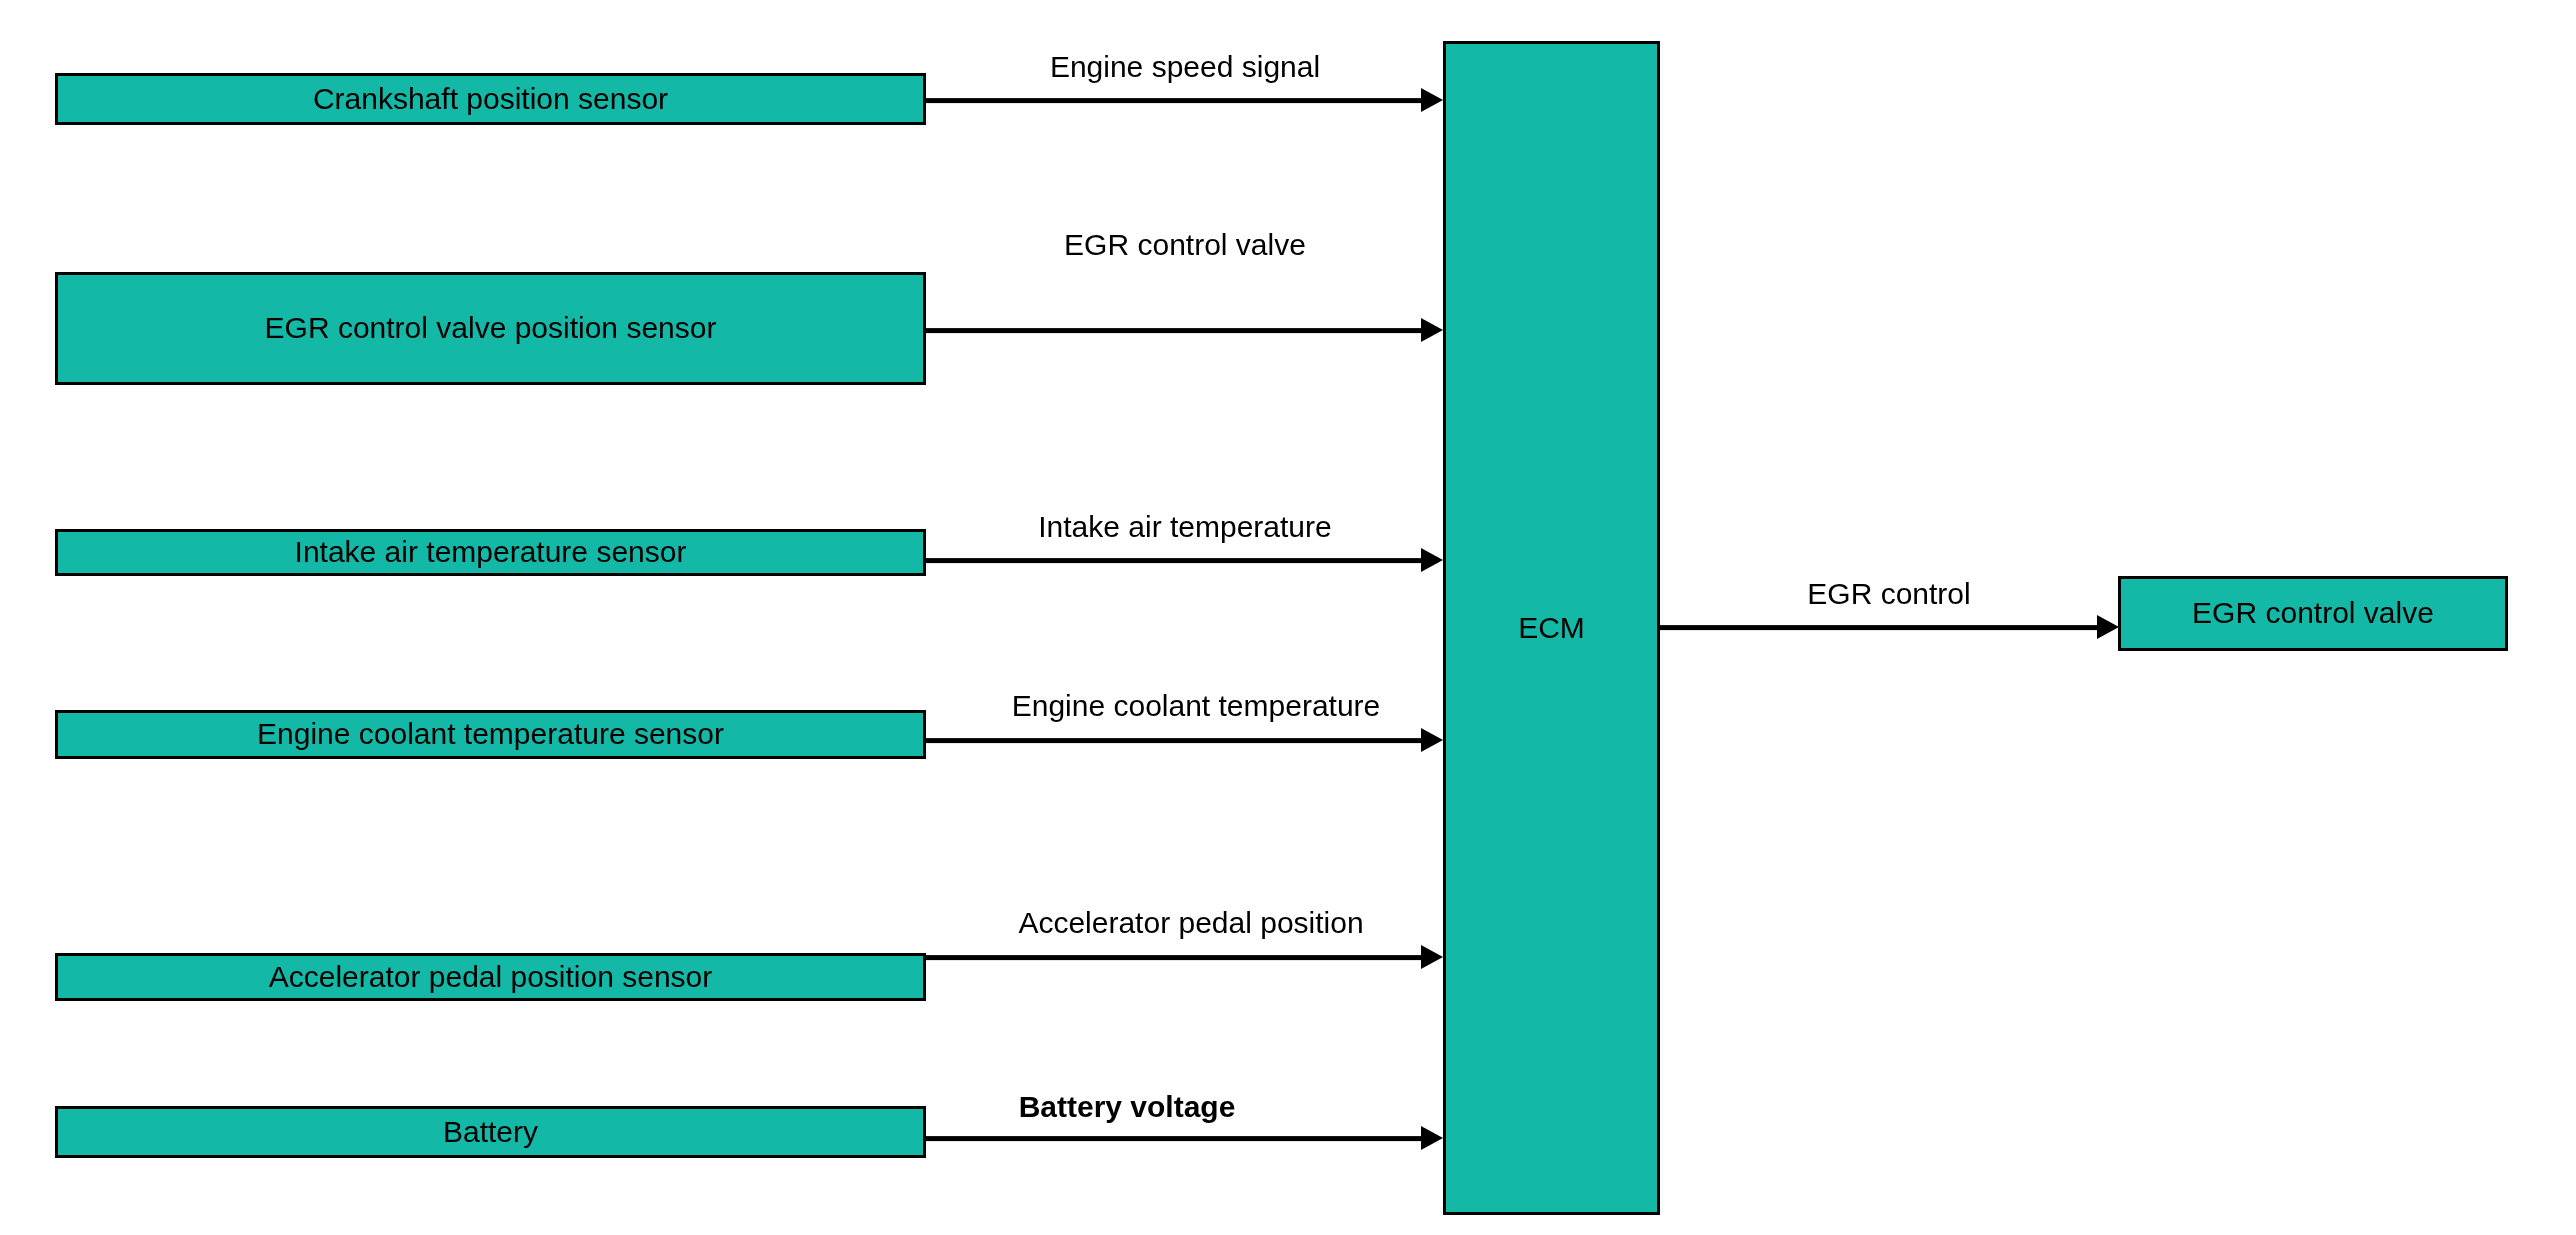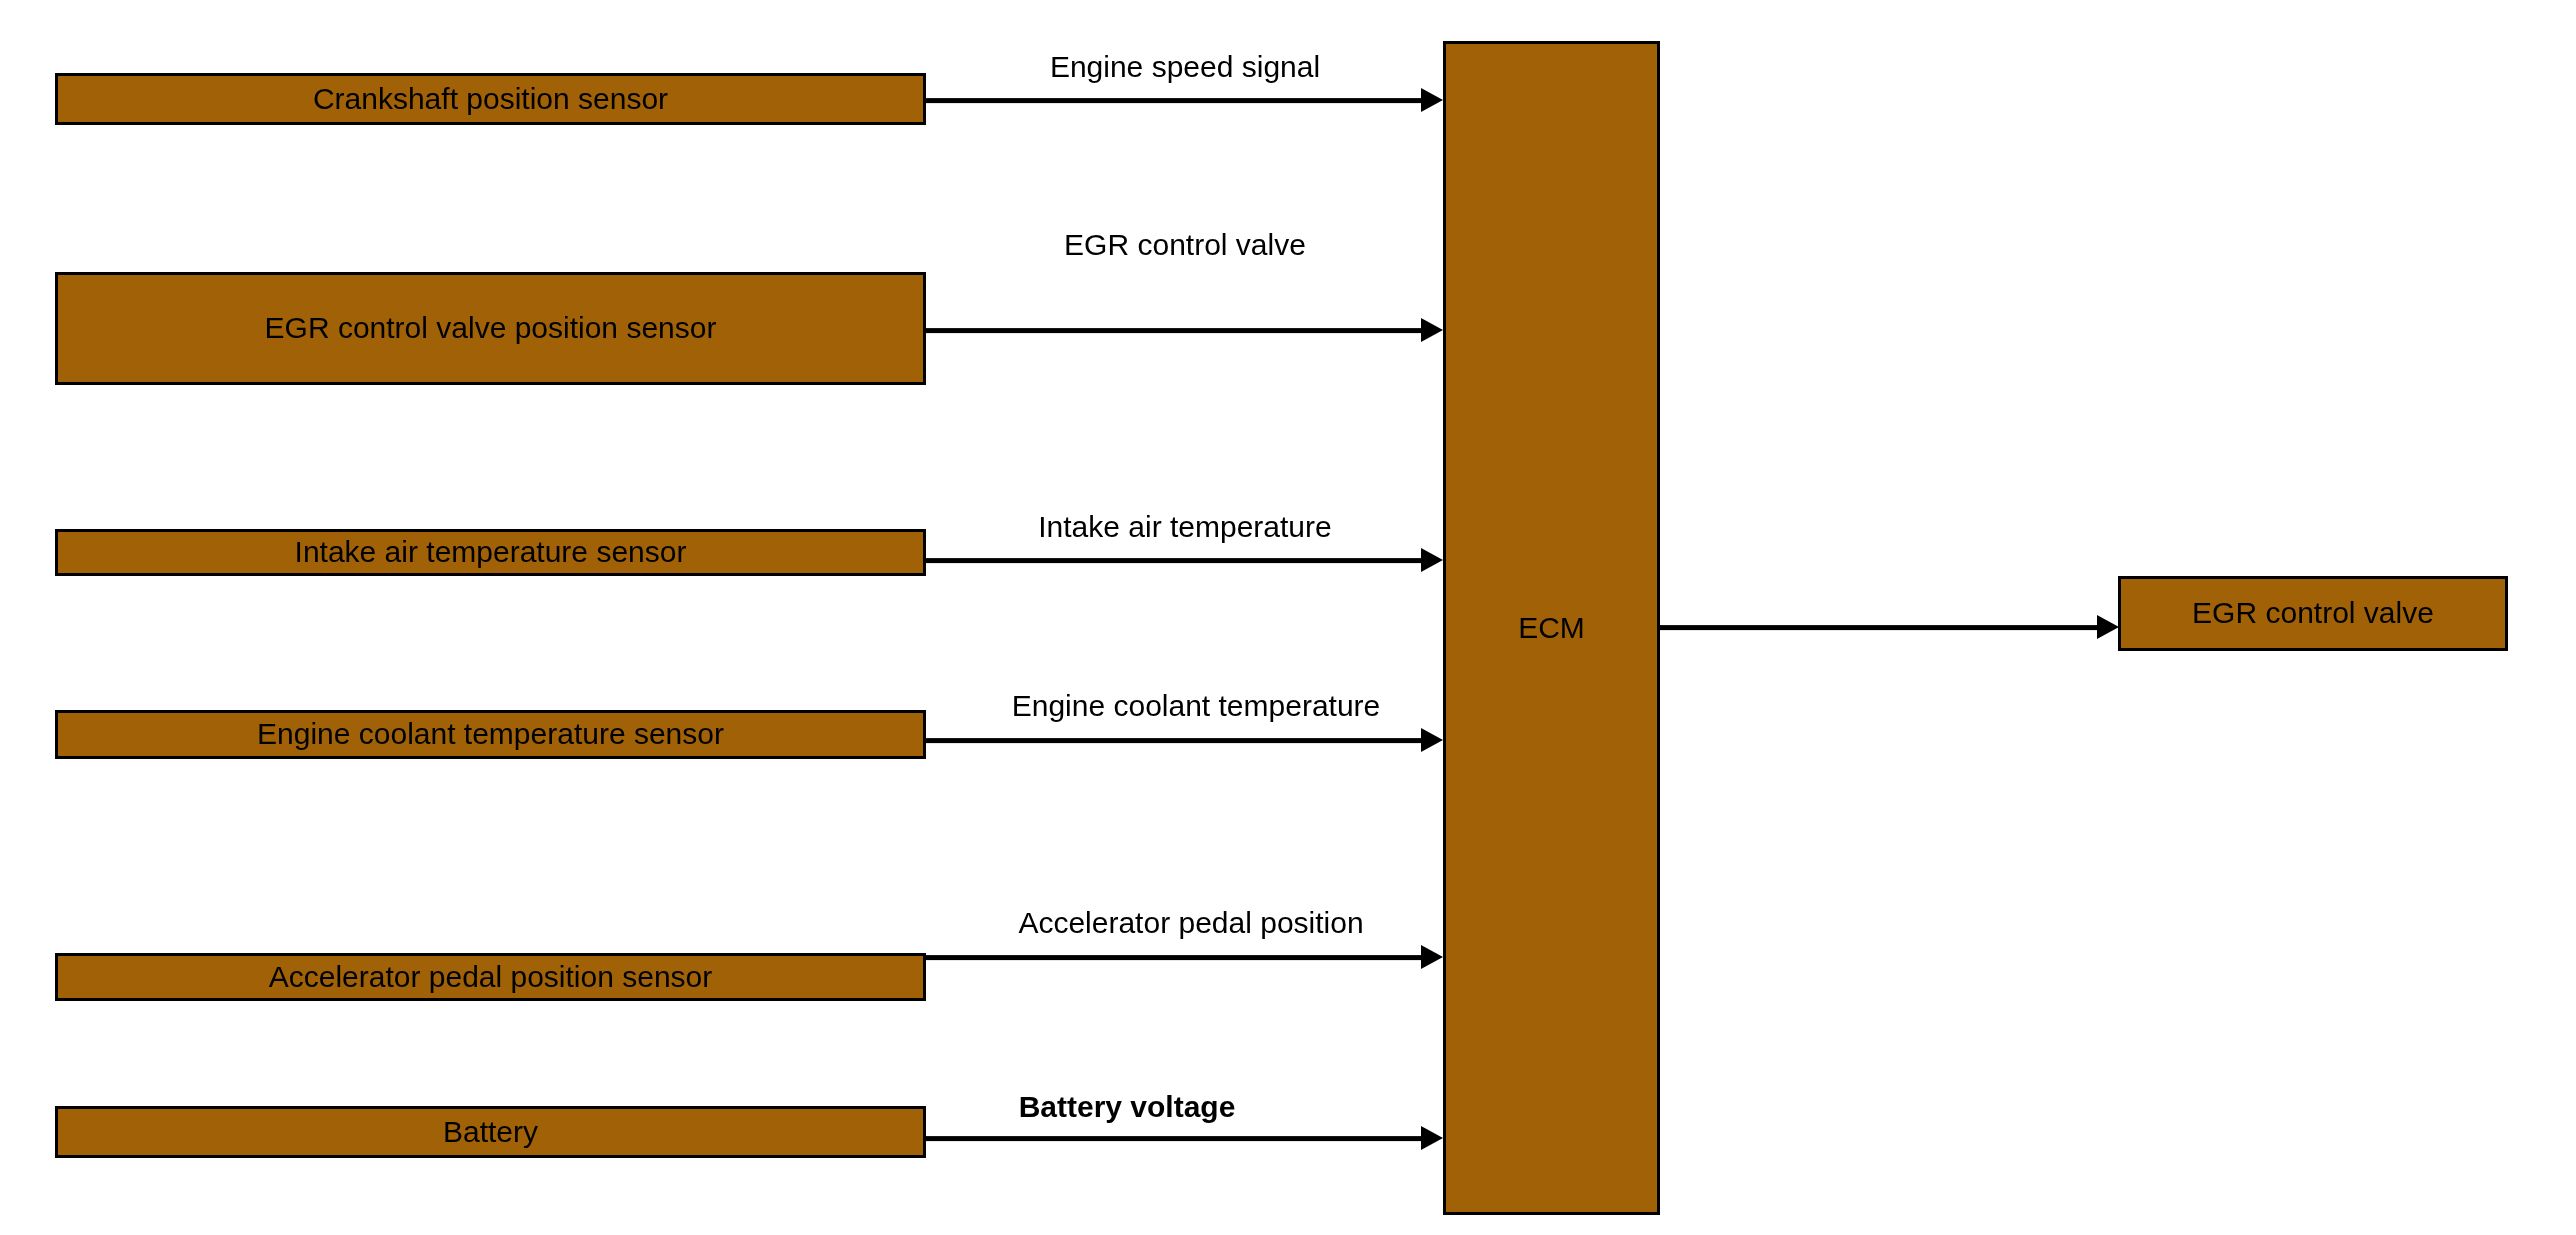--- a/index.html
+++ b/index.html
@@ -13,21 +13,21 @@
     width:2576px;
     height:1236px;
     background:#ffffff;
     overflow:hidden;
   }
   
   .node{
     position:absolute;
     box-sizing:border-box;
     border:3.2px solid #000000;
-    background:#a16207;
+    background:#14b8a6;
     display:flex;
     align-items:center;
     justify-content:center;
     text-align:center;
     line-height:1.15;
   }
   .node .node-label{
     font-size:30px;
     letter-spacing:0px;
     white-space:nowrap;
@@ -127,19 +127,20 @@
   <div class="edge-label" style="left:1127px; top:1088px; width:446px;font-weight:bold;">Battery voltage</div>
 
   <div class="node" style="left:1443px; top:41px; width:217px; height:1174px;">
     <span class="node-label">ECM</span>
   </div>
 
   <div class="conn" style="left:1660px; top:627px; width:458px;">
     <span class="line" style="width:437px;"></span>
     <span class="head" style="left:437px;"></span>
   </div>
+  <div class="edge-label" style="left:1889px; top:575px; width:446px;">EGR control</div>
 
   <div class="node" style="left:2118px; top:576px; width:390px; height:75px;">
     <span class="node-label">EGR control valve</span>
   </div>
 
 </div>
 
 
 </body></html>

